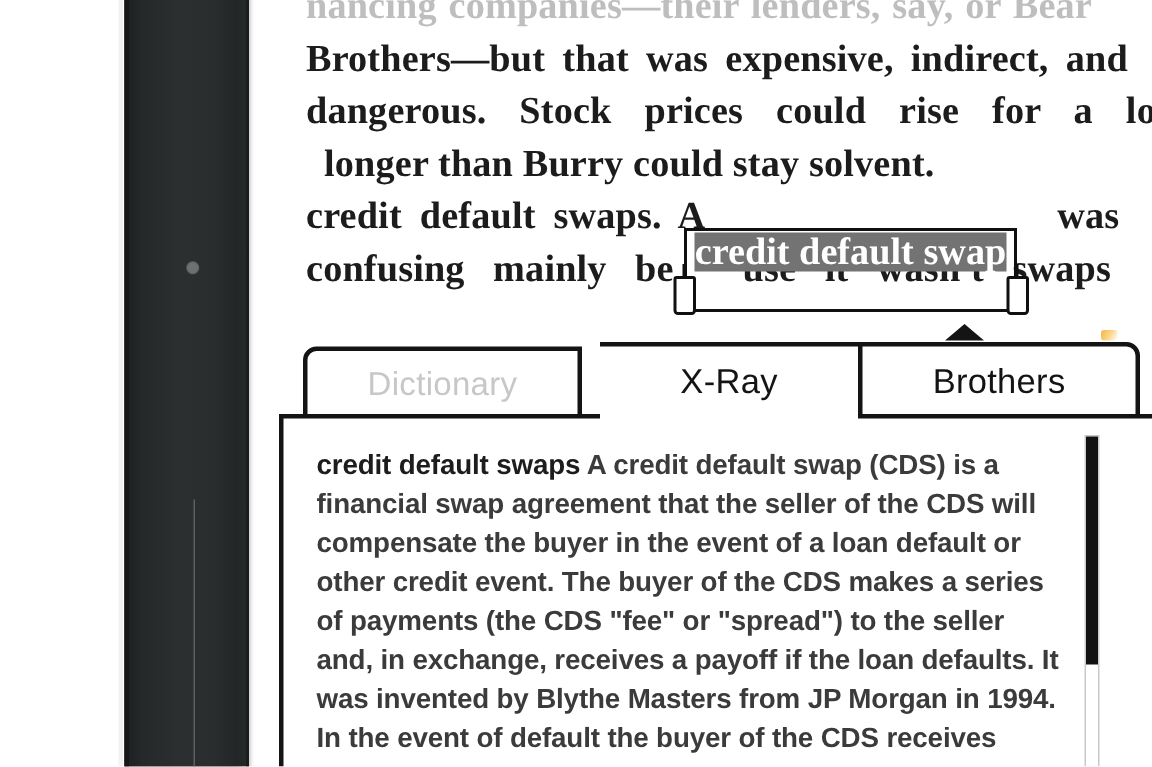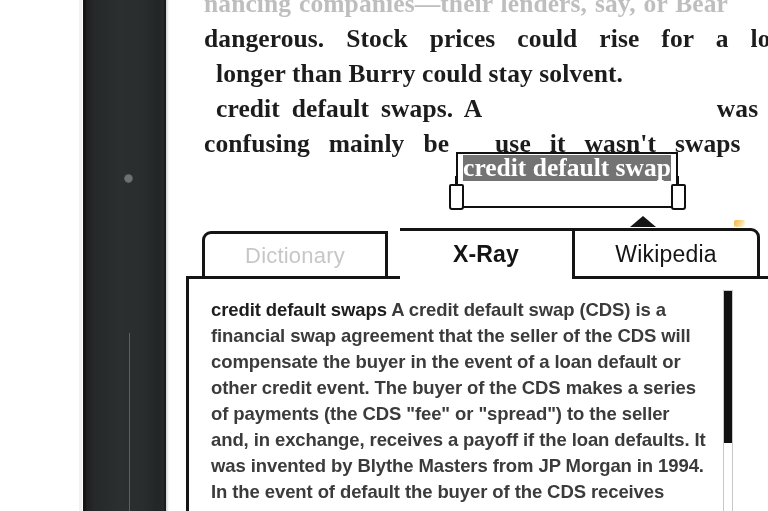--- a/index.html
+++ b/index.html
@@ -115,21 +115,21 @@
   }
   .line.indent {
     text-indent: 28px;
   }
 
   
   .j1 { word-spacing: 5.0px; }
   .j2 { word-spacing: 15.5px; }
   .j3 { word-spacing: 0px; }
   .j4 { word-spacing: 12.5px; }
-  .j5 { word-spacing: 5.5px; margin-left: 12px; }
+  .j5 { word-spacing: 5.5px; }
   .j6 { word-spacing: 12.5px; }
 
   
   .sel-highlight {
     position: absolute;
     left: 463px;
     top: 155px;
     width: 208px;
     height: 26px;
     background: #737373;
@@ -217,21 +217,21 @@
     font-weight: 400;
     font-size: 22px;
   }
   .tab.xray {
     width: 176px;
     height: 53px;
     border-bottom: 3px solid #ffffff;
     border-left: none;
     border-right: none;
     font-size: 23px;
-    font-weight: 700;
+    font-weight: 400;
     z-index: 3;
     margin-left: 12px;
   }
   .tab.wikipedia {
     width: 192px;
     height: 53px;
     border-radius: 0 9px 0 0;
     font-weight: 400;
     font-size: 23px;
   }
@@ -323,20 +323,21 @@
   <div class="bezel-inner-edge"></div>
   <div class="bezel-outer-edge"></div>
 </div>
 <div class="bezel-dot"></div>
 <div class="bezel-line"></div>
 <div class="bezel-gap"></div>
 
 <div class="page">
   <div class="book-text">
     <span class="line clip-top j3">nancing companies—their lenders, say, or Bear</span>
+    <span class="line j1">Brothers—but that was expensive, indirect, and</span>
     <span class="line j2">dangerous. Stock prices could rise for a lot</span>
     <span class="line last j3">longer than Burry could stay solvent.</span>
     <span class="line j5">
       <span>credit default swaps. A</span>
       <span style="display:inline-block;width:212px;"></span>
       <span>was</span>
     </span>
     <span class="line j6">
       <span>confusing mainly be</span>
       <span style="display:inline-block;width:8px;"></span>
@@ -357,21 +358,21 @@
 <div class="popup">
 
   <div class="tabbar">
     <div class="tab dictionary">
       <span>Dictionary</span>
     </div>
     <div class="tab xray">
       <span>X-Ray</span>
     </div>
     <div class="tab wikipedia">
-      <span>Wikipedia</span>
+      <span>Brothers</span>
     </div>
   </div>
 
   <div class="tab-notch"></div>
   <div class="corner-mark"></div>
 
   <div class="panel">
     <div class="panel-body">
       <span class="headword">credit default swaps</span><span> A credit default swap (CDS) is a financial swap agreement that the seller of the CDS will compensate the buyer in the event of a loan default or other credit event. The buyer of the CDS makes a series of payments (the CDS "fee" or "spread") to the seller and, in exchange, receives a payoff if the loan defaults. It was invented by Blythe Masters from JP Morgan in 1994. In the event of default the buyer of the CDS receives</span>
     </div>

